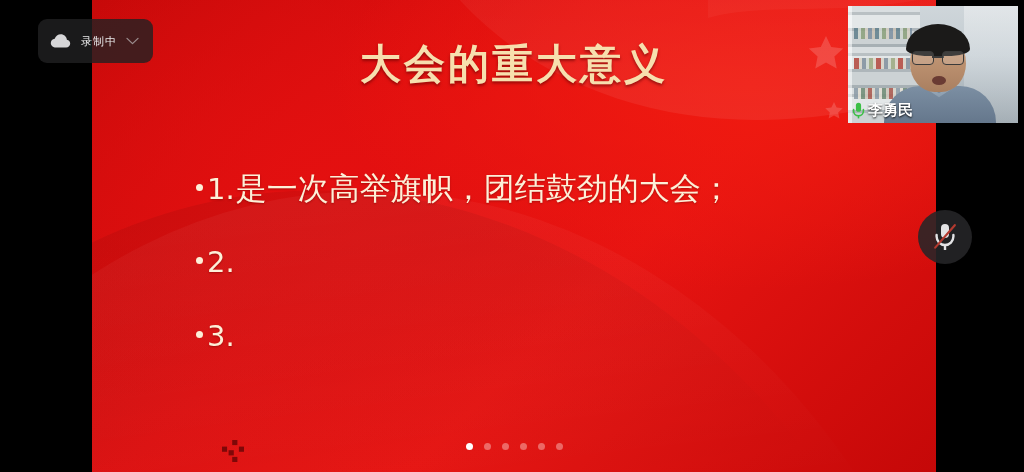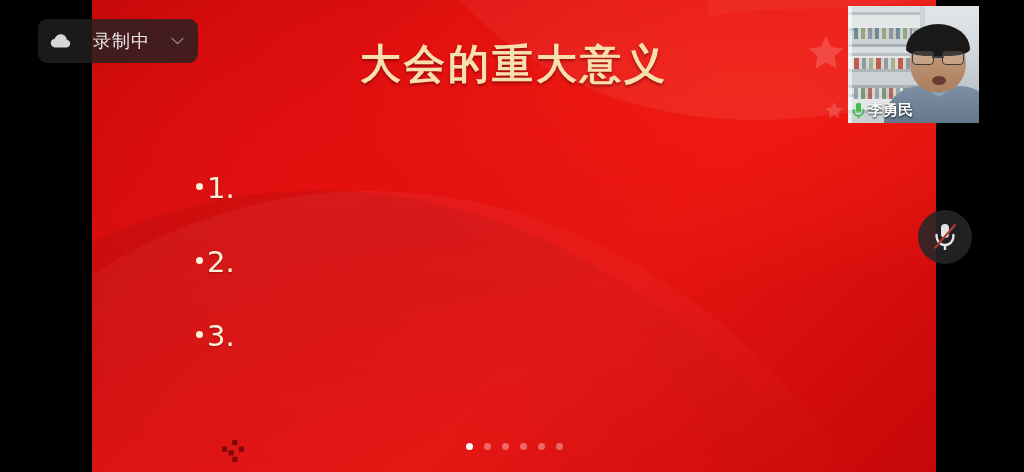--- a/index.html
+++ b/index.html
@@ -154,41 +154,42 @@
 
   
   #recording-badge {
     position: absolute;
     left: 38px;
     top: 19px;
     height: 44px;
     padding: 0 14px 0 12px;
     display: flex;
     align-items: center;
-    gap: 21px;
+    gap: 9px;
     background: rgba(32,32,34,.80);
     border-radius: 9px;
     color: #e9e9ea;
-    font-size: 18px;
+    font-size: 11px;
     z-index: 40;
   }
   #recording-badge .cloud-ico { width: 22px; height: 16px; display:block; }
   #recording-badge .rec-label { letter-spacing: 1px; white-space: nowrap; }
   #recording-badge .chev { width: 13px; height: 8px; display:block; opacity: .62; }
 
   
   #participant-video {
     position: absolute;
     left: 848px;
     top: 6px;
-    width: 131px;
+    width: 150px;
     height: 117px;
     overflow: hidden;
     background: #2b2c31;
     z-index: 35;
+    padding-left: 20px;
   }
   #participant-video .vbg {
     position:absolute; inset:0;
     background:
       linear-gradient(180deg, #cfd6da 0%, #c2cbd1 42%, #9aa4ab 100%);
   }
   
   #participant-video .shelf {
     position:absolute; left:0; top:0; width:72px; height:117px;
     background:
@@ -303,20 +304,21 @@
       </g>
       <path d="M0 18 C 55 2, 120 16, 210 0 L210 0 L0 0 Z" fill="#ffffff" opacity="0.07"></path>
     </svg>
 
     <div id="slide-title">大会的重大意义</div>
 
     <div id="bullets">
       <div class="bullet-row">
         <span class="bullet-dot"></span>
         <span class="bullet-num">1.</span>
+        <span class="bullet-text">是一次高举旗帜，团结鼓劲的大会；</span>
       </div>
       <div class="bullet-row">
         <span class="bullet-dot"></span>
         <span class="bullet-num">2.</span>
       </div>
       <div class="bullet-row">
         <span class="bullet-dot"></span>
         <span class="bullet-num">3.</span>
       </div>
     </div>

